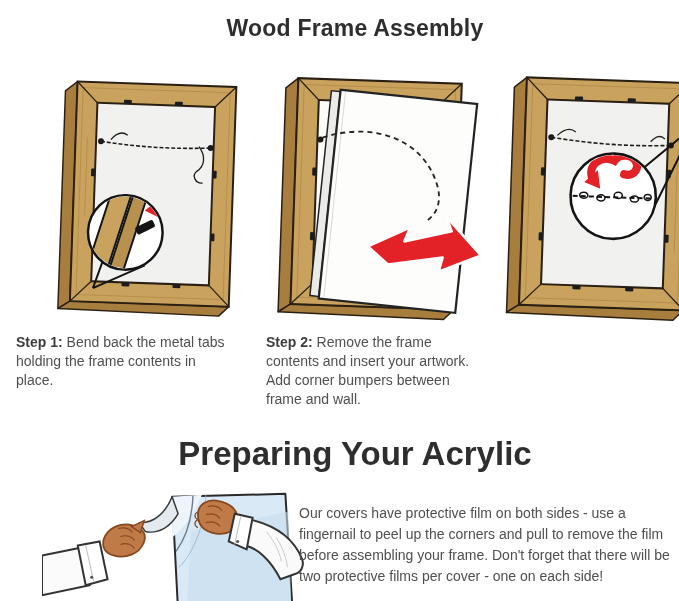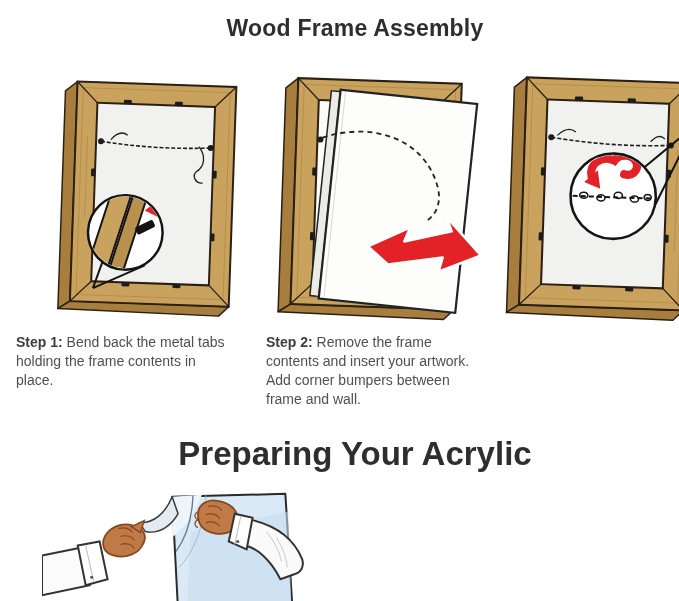--- a/index.html
+++ b/index.html
@@ -187,14 +187,15 @@
       <g>
         <path d="M210,52 C236,58 254,72 262,92 C264,99 261,105 254,107 L240,112 C230,92 216,80 204,78 Z" fill="#fafafa" stroke="#333333" stroke-width="2"></path>
         <path d="M236,70 C242,80 246,90 247,100 M226,64 C234,74 239,84 241,94" stroke="#c9c9c9" stroke-width="1" fill="none"></path>
         <path d="M194,46 L212,50 L206,82 L188,74 Z" fill="#ffffff" stroke="#333333" stroke-width="2"></path>
         <path d="M200,49 L194,77" stroke="#bbbbbb" stroke-width="1" fill="none"></path>
         <circle cx="197" cy="74" r="1.6" fill="#555555"></circle>
       </g>
     </svg>
   </figure>
 
+  <p class="para">Our covers have protective film on both sides - use a fingernail to peel up the corners and pull to remove the film before assembling your frame. Don't forget that there will be two protective films per cover - one on each side!</p>
 
 </div>
 
 </body></html>

